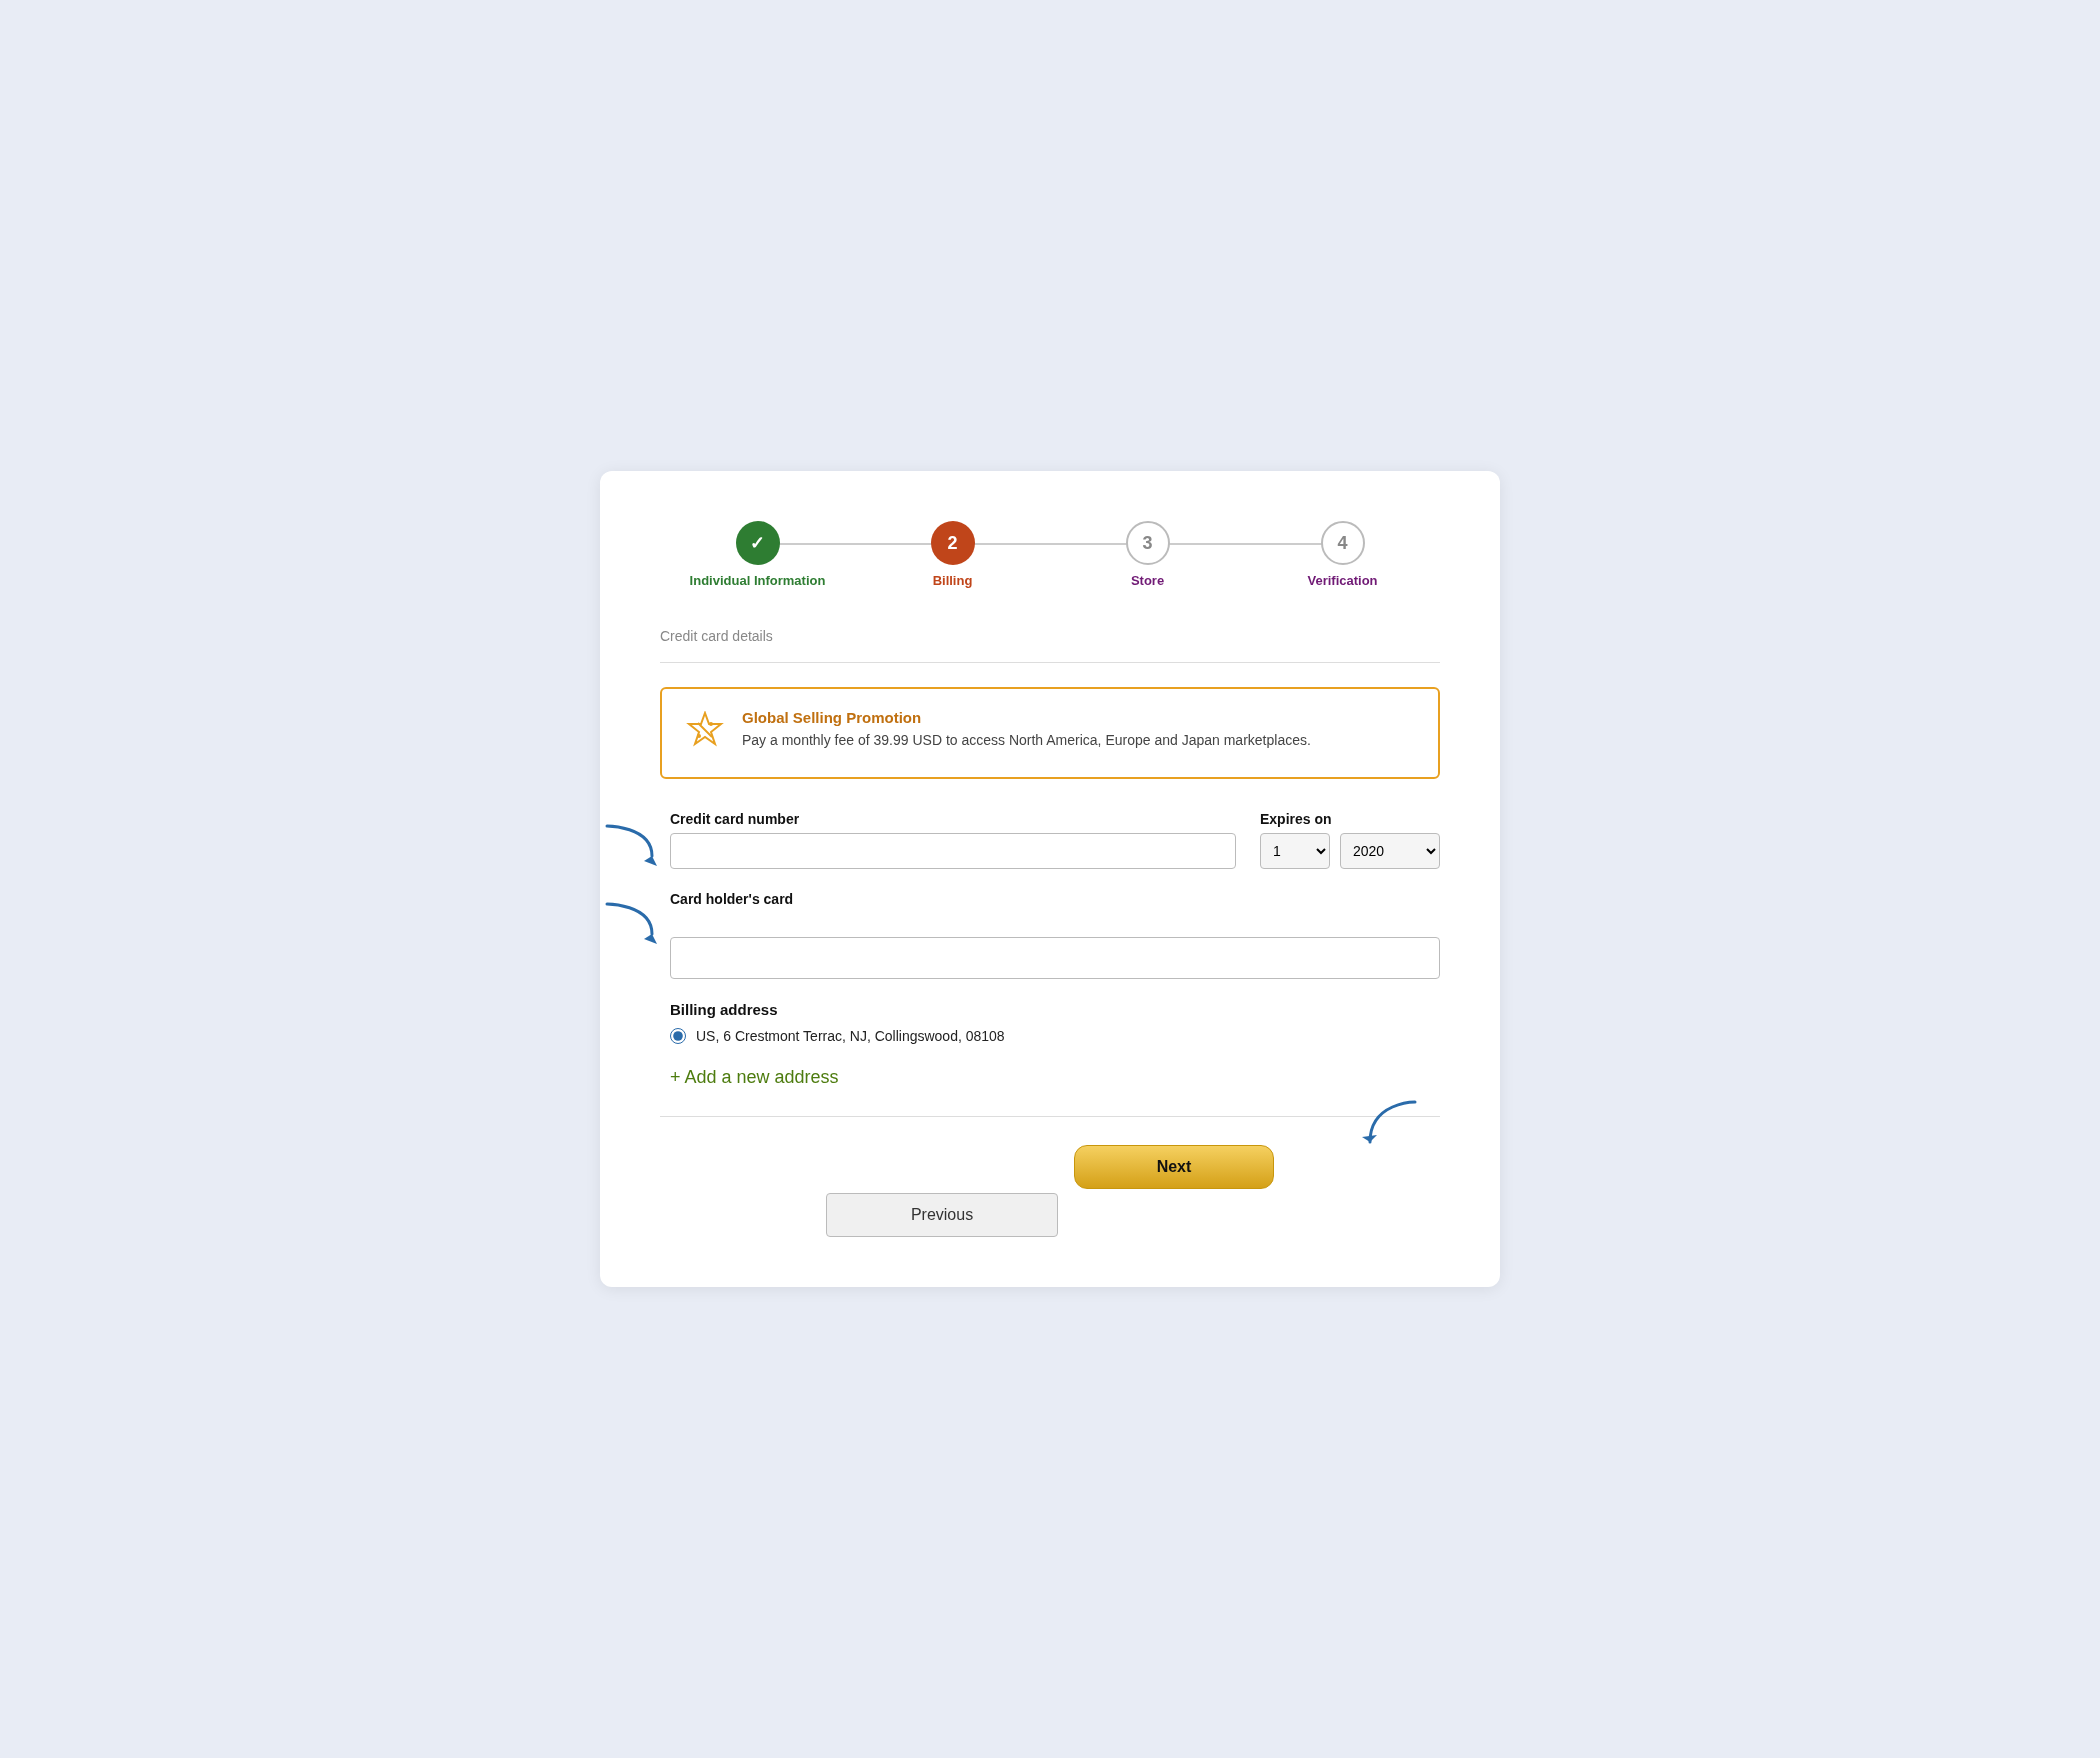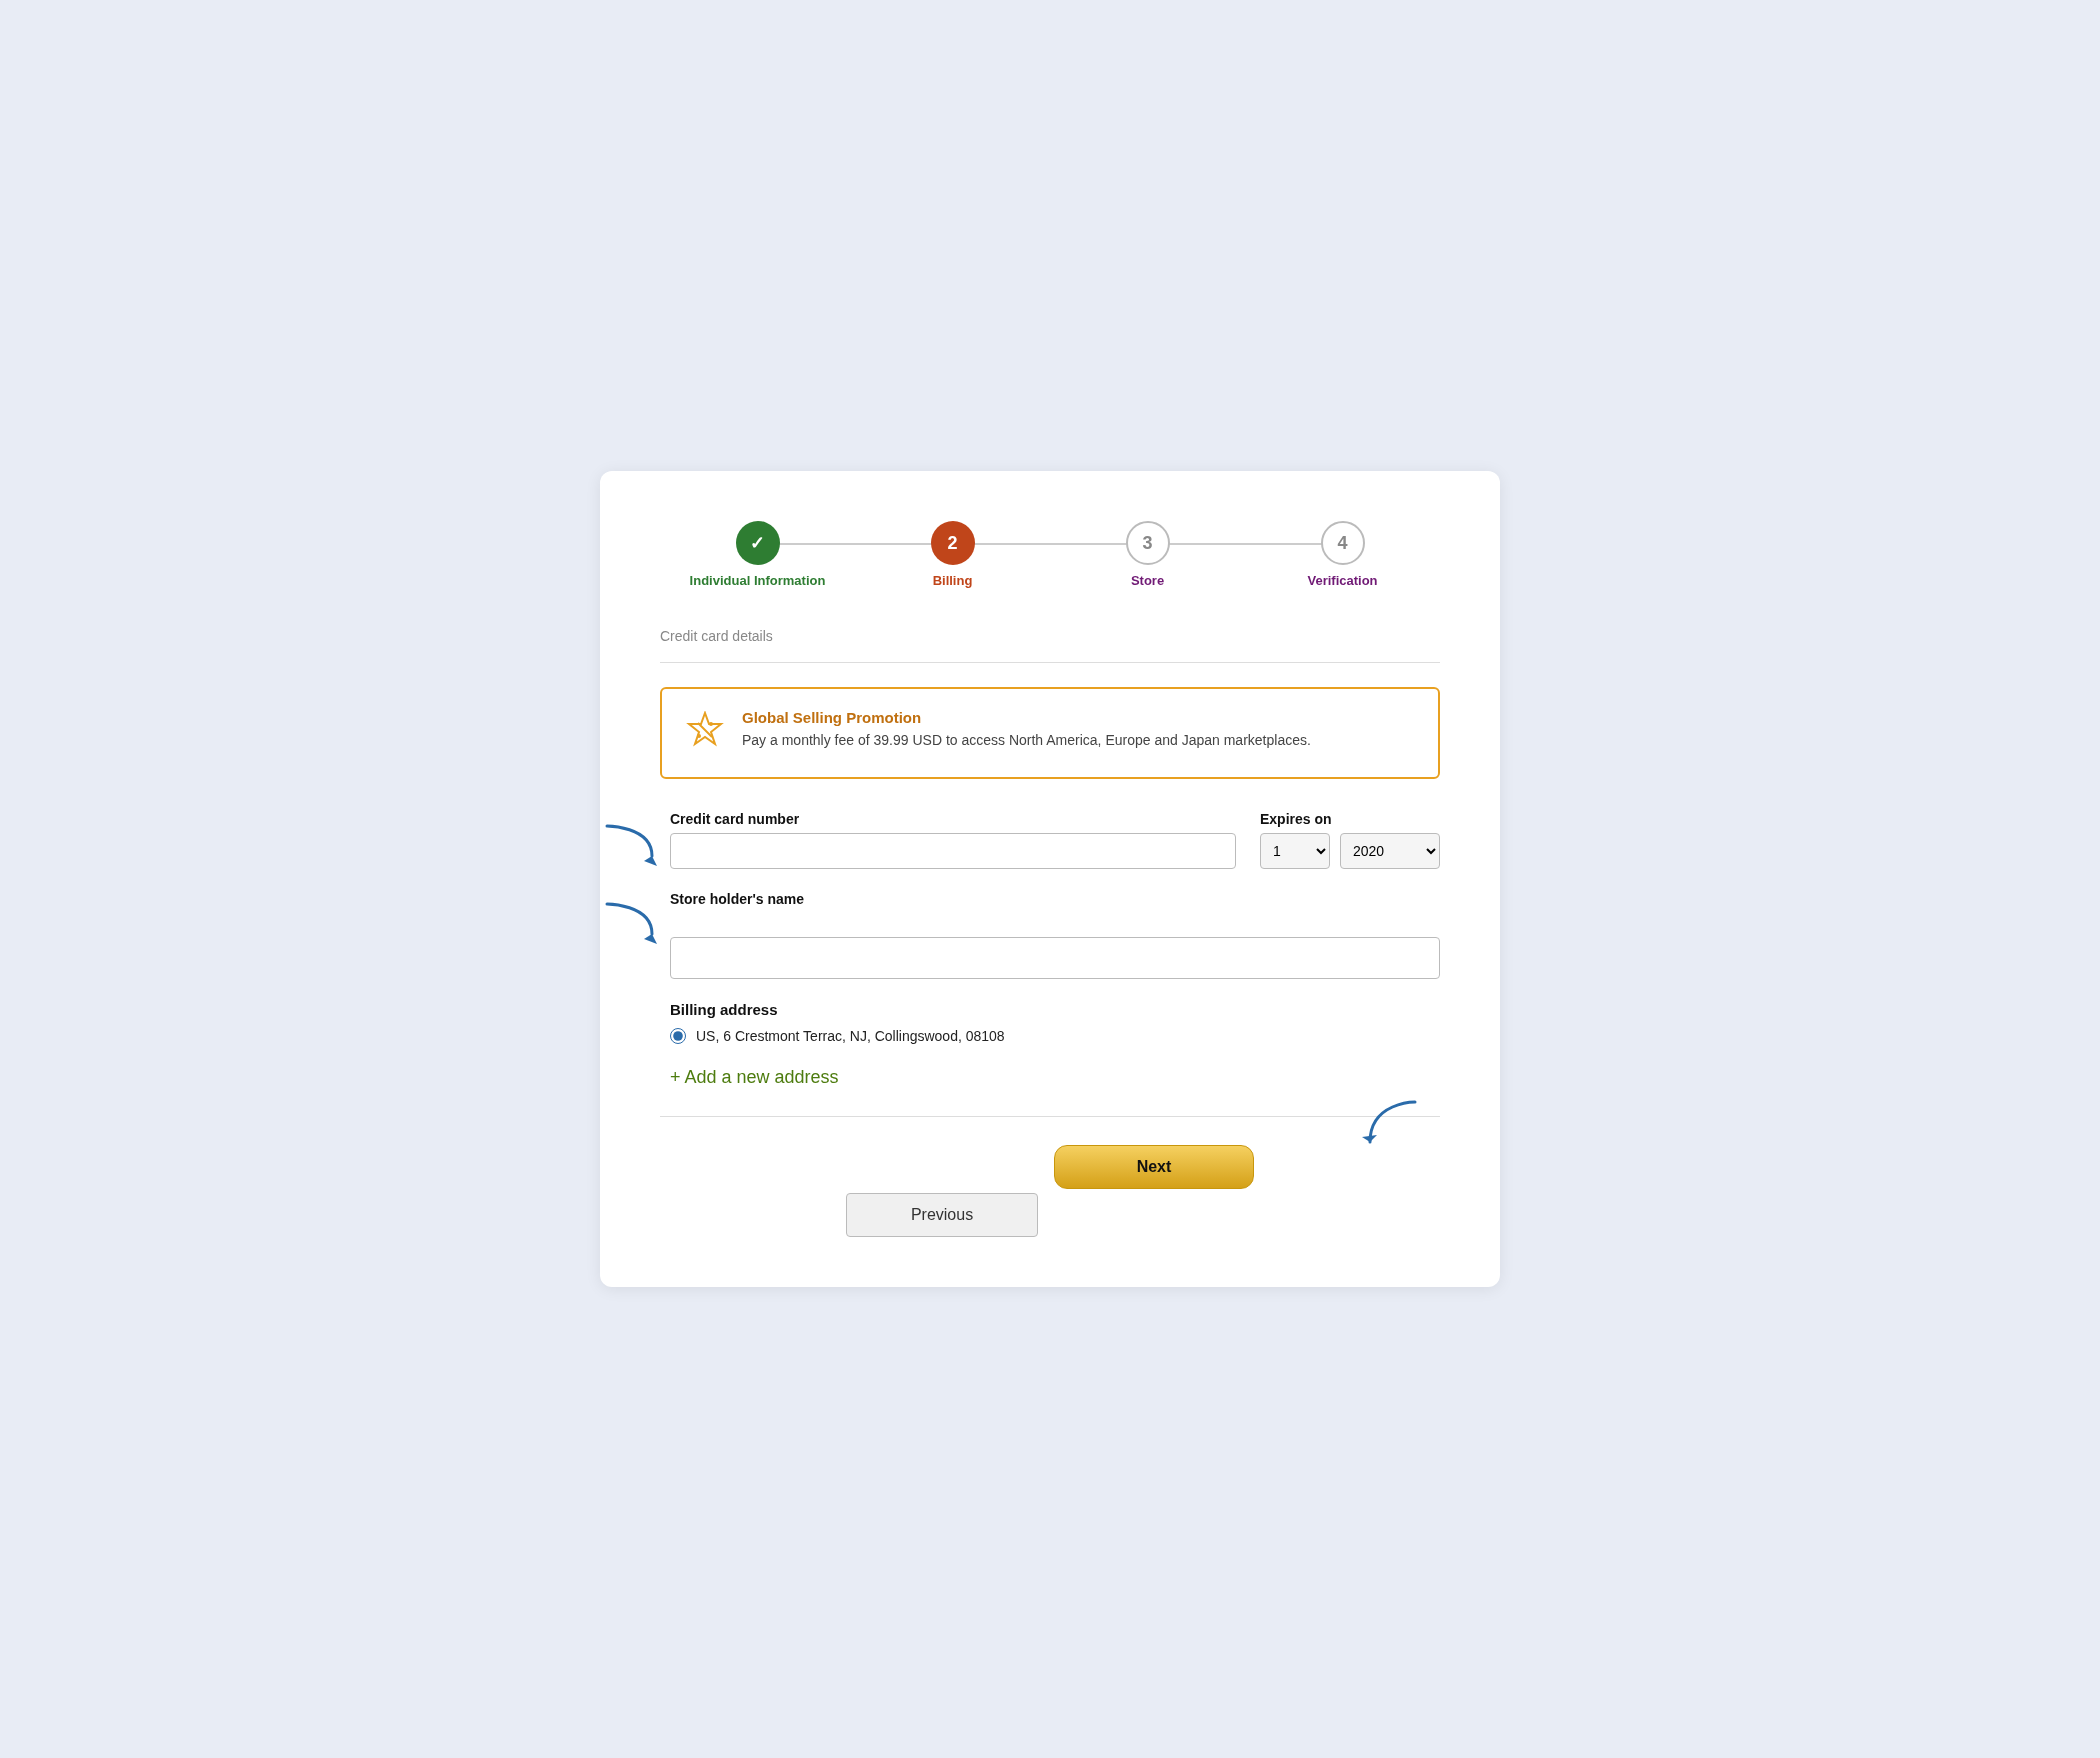--- a/index.html
+++ b/index.html
@@ -221,21 +221,21 @@
       border-top: 1px solid #ddd;
       margin: 28px 0 28px 0;
     }
     .bottom-nav {
       display: flex;
       justify-content: center;
       gap: 16px;
       position: relative;
     }
     .btn-prev {
-      width: 192px;
+      width: 232px;
       height: 44px;
       background: #f0f0f0;
       border: 1px solid #bbb;
       border-radius: 4px;
       font-size: 16px;
       color: #333;
       cursor: pointer;
       margin-top: 48px;
     }
     .btn-next {
@@ -325,21 +325,21 @@
         </div>
       </div>
     </div>
 
     <div class="form-row" style="flex-direction:column;align-items:flex-start;position:relative;">
 
       <svg style="position:absolute;left:-68px;top:8px;" width="60" height="50" viewBox="0 0 60 50">
         <path d="M5,5 C5,5 50,5 50,35" stroke="#2a6baa" stroke-width="3" fill="none" stroke-linecap="round"></path>
         <polygon points="42,40 50,35 55,45" fill="#2a6baa"></polygon>
       </svg>
-      <label class="form-label">Store holder's name</label>
+      <label class="form-label">Card holder's card</label>
       <input type="text" class="cardholder-input" value="" style="margin-top: 6px;">
     </div>
 
     <div class="billing-address-section">
       <div class="billing-address-label">Billing address</div>
       <div class="address-option">
         <input type="radio" class="radio-blue" name="billing" checked="" style="">
         <span>US, 6 Crestmont Terrac, NJ, Collingswood, 08108</span>
       </div>
       <a class="add-address-link">+ Add a new address</a>

